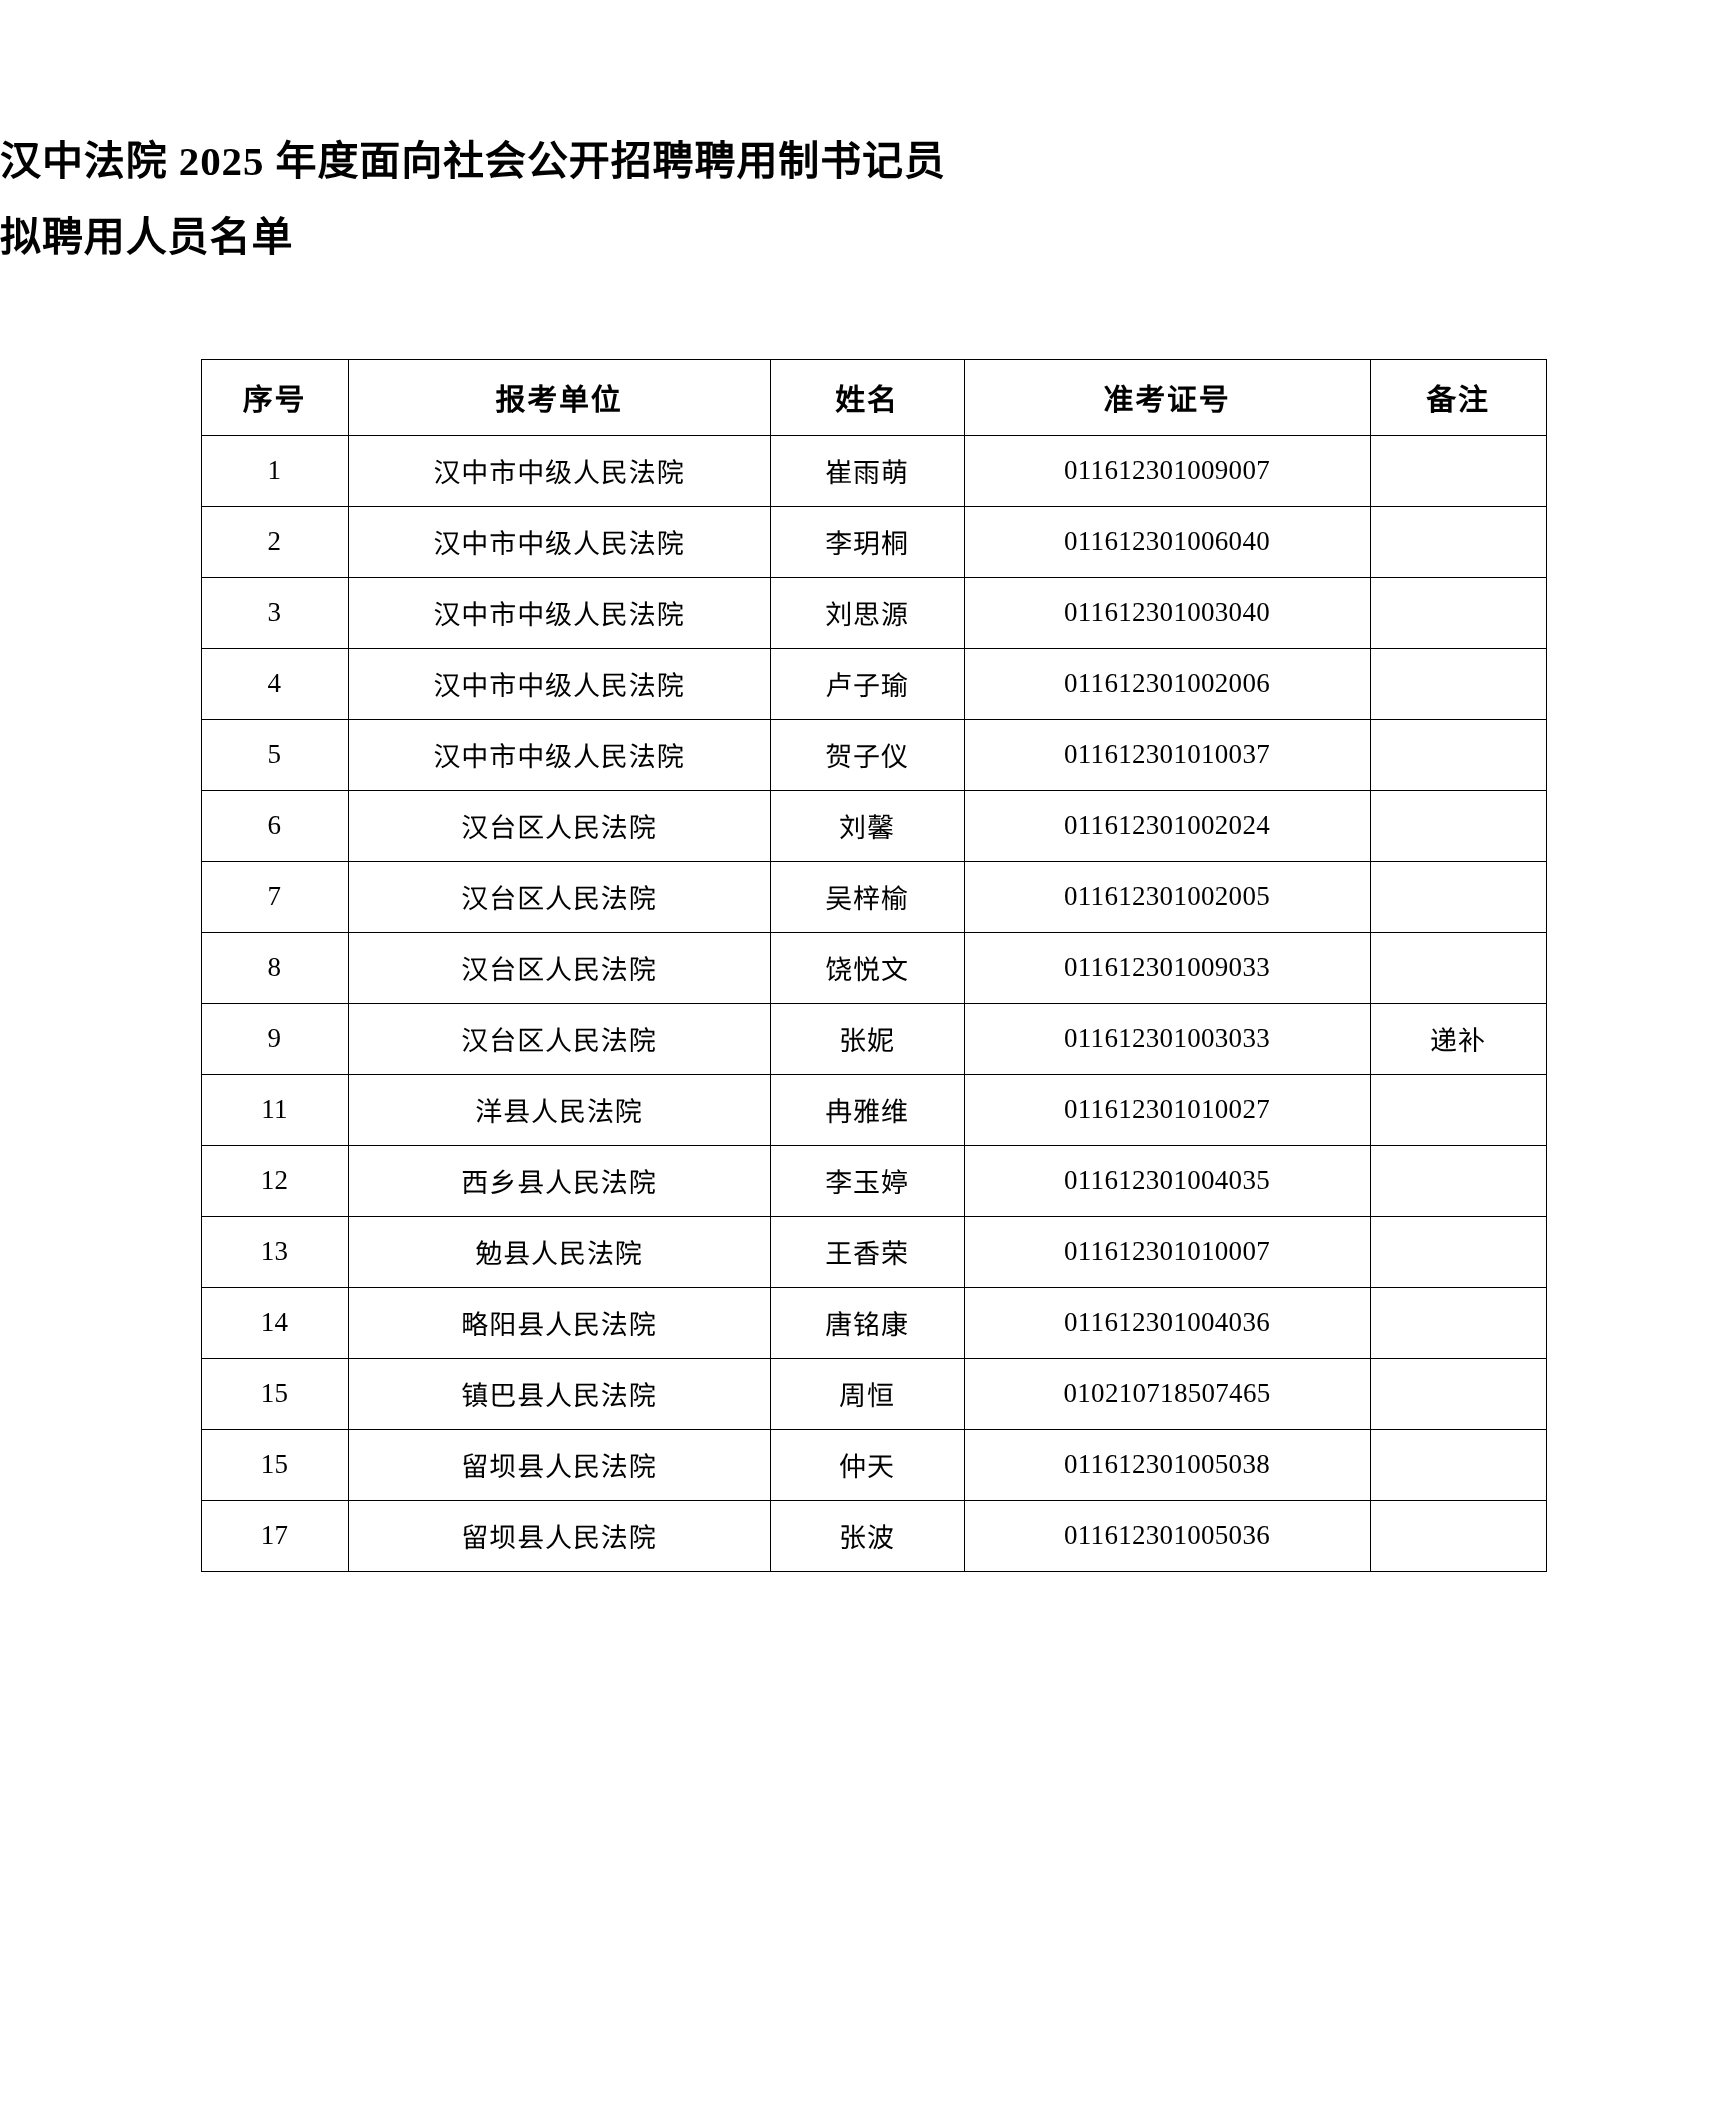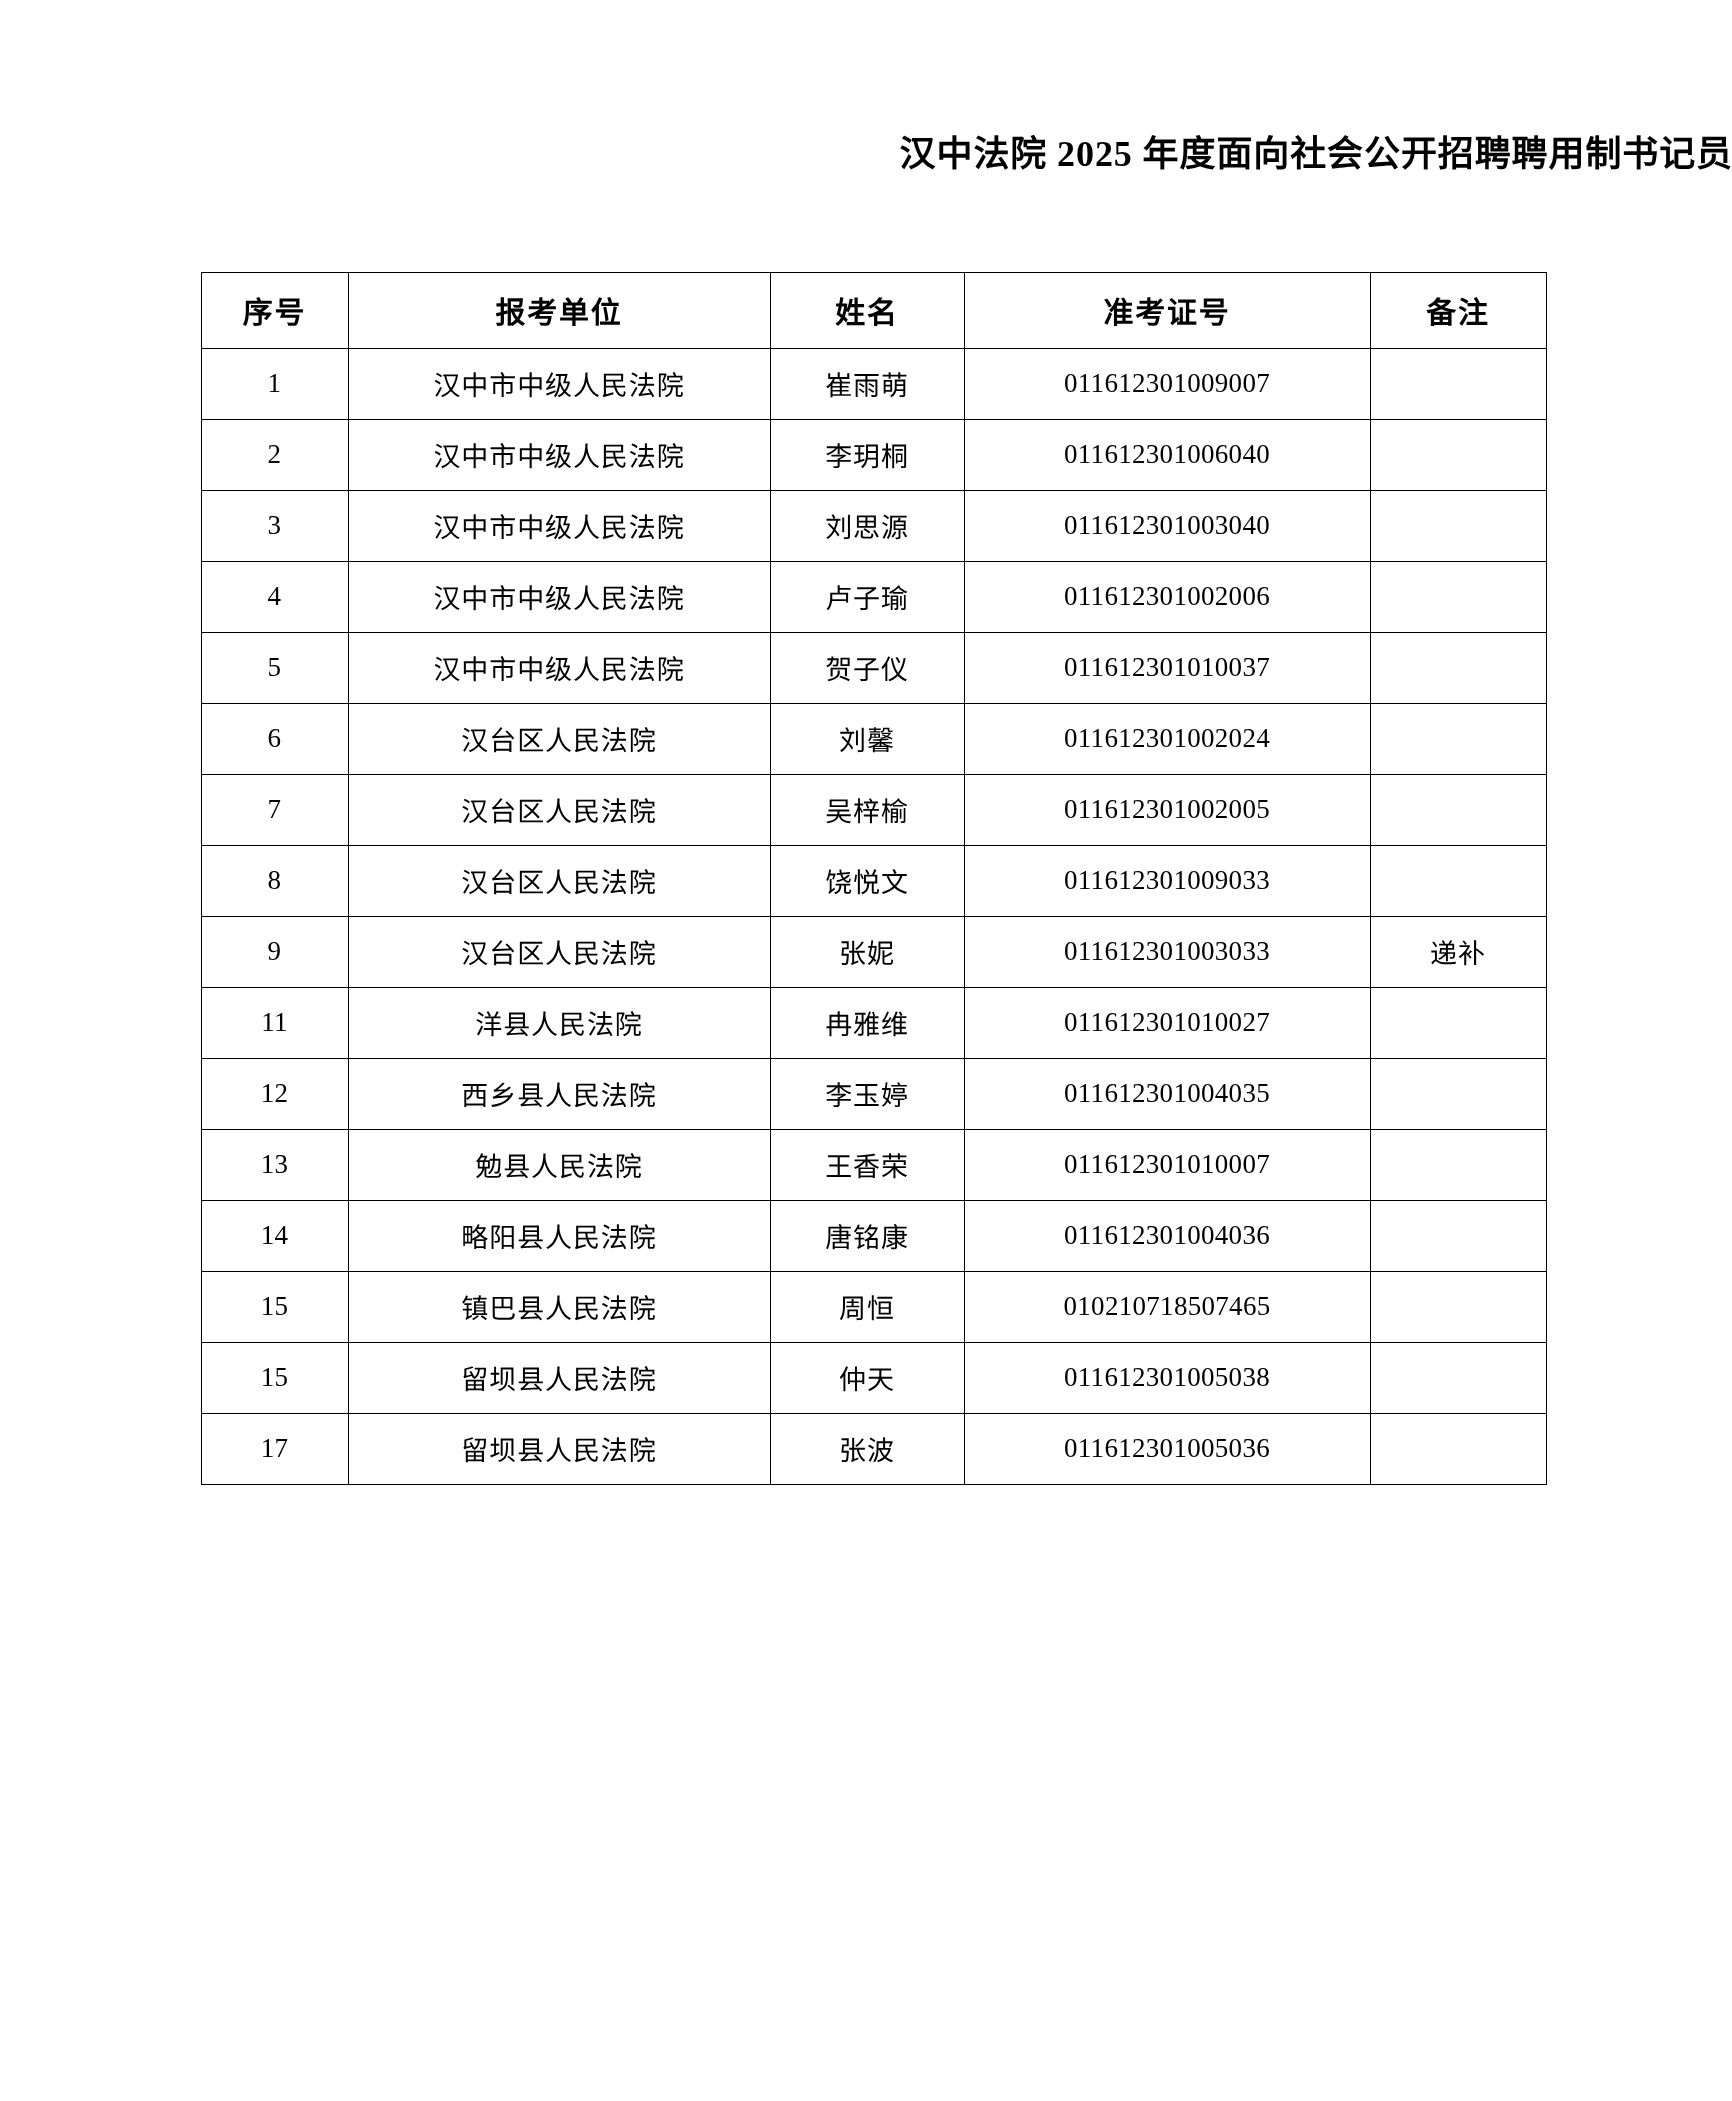--- a/index.html
+++ b/index.html
@@ -15,22 +15,22 @@
     -webkit-font-smoothing: antialiased;
   }
   .page {
     width: 1733px;
     height: 2101px;
     box-sizing: border-box;
     padding: 103px 0 0 0;
     position: relative;
   }
   .doc-title {
-    text-align: right;
-    font-size: 36px;
+    text-align: left;
+    font-size: 41px;
     font-weight: bold;
     line-height: 1.55;
     letter-spacing: 0.9px;
   }
   .doc-title .line1 {
     display: block;
   }
   .doc-title .line2 {
     display: block;
     margin-top: 12.2px;
@@ -79,20 +79,21 @@
     letter-spacing: 0.9px;
   }
 </style>
 </head>
 <body>
 
 <div class="page">
 
   <h1 class="doc-title">
     <span class="line1">汉中法院 2025 年度面向社会公开招聘聘用制书记员</span>
+    <span class="line2">拟聘用人员名单</span>
   </h1>
 
   <div class="table-wrap">
     <table class="roster">
       <colgroup>
         <col class="c-idx">
         <col class="c-unit">
         <col class="c-name">
         <col class="c-admit">
         <col class="c-note">

